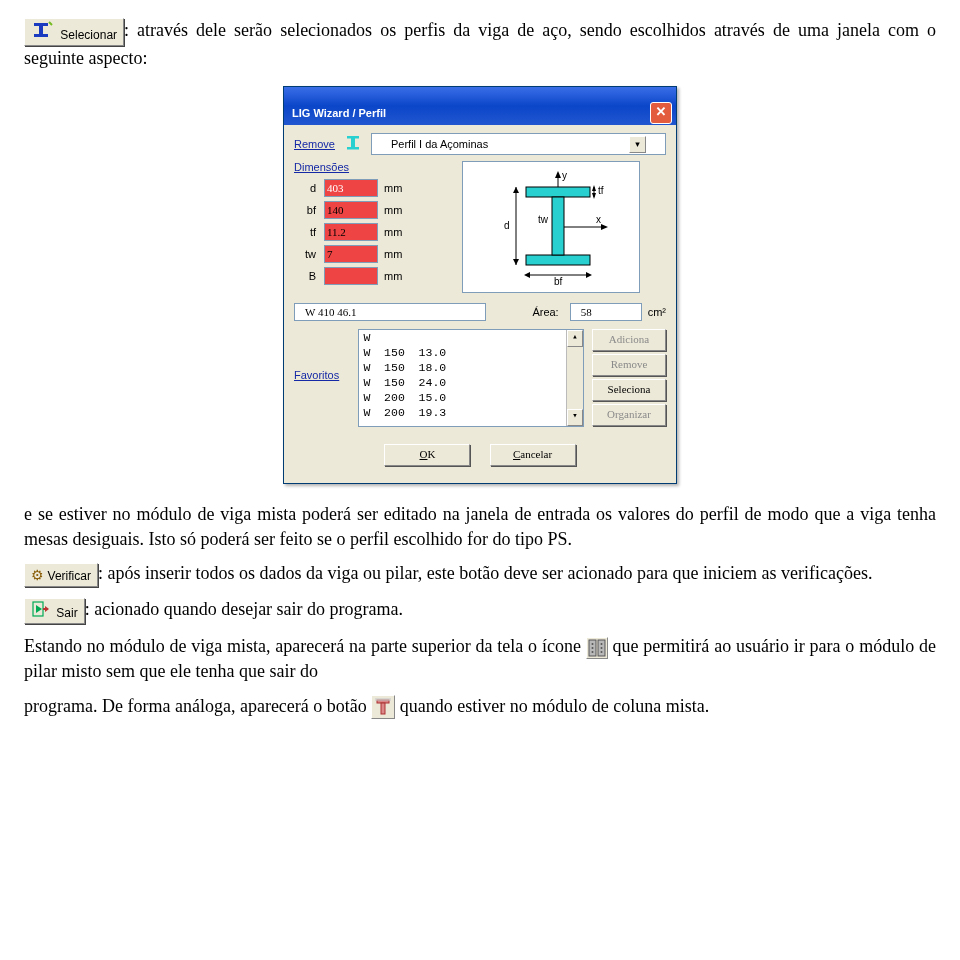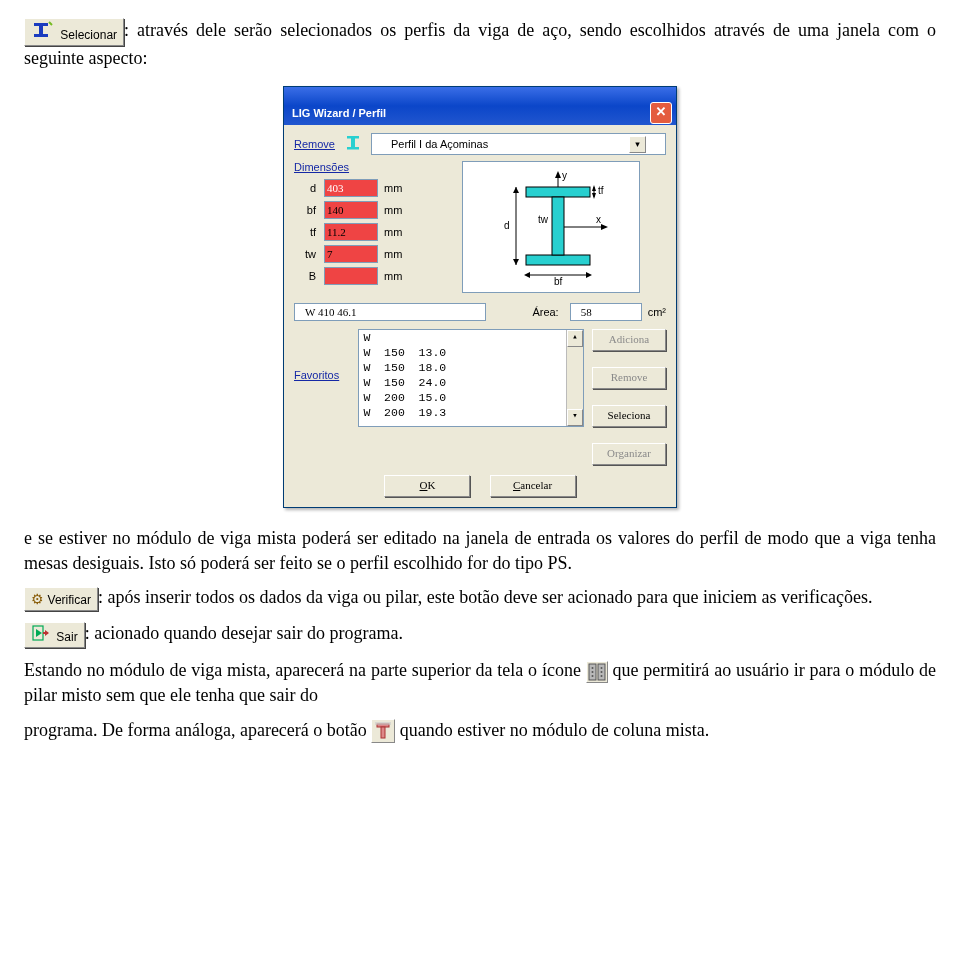--- a/index.html
+++ b/index.html
@@ -98,30 +98,30 @@
   .fav-list .item { padding:0 4px; line-height:15px; white-space:pre; }
   .fav-list .scroll {
     position:absolute; right:0; top:0; bottom:0; width:16px; background:#ece9d8;
     border-left:1px solid #bbb;
   }
   .fav-list .scroll .sbtn {
     height:15px; background:#ece9d8; border:1px solid #888;
     border-top-color:#fff; border-left-color:#fff; text-align:center; font-size:9px; line-height:12px;
   }
   .fav-list .scroll .down { position:absolute; bottom:0; left:0; right:0; }
-  .btn-col { display:flex; flex-direction:column; gap:16px; }
+  .btn-col { display:flex; flex-direction:column; gap:3px; }
   .winbtn {
     width:72px; height:20px; background:#ece9d8;
     border:1px solid #888; border-top-color:#fff; border-left-color:#fff;
     box-shadow:1px 1px 0 #555;
     font:11px Tahoma; text-align:center; line-height:18px;
   }
   .winbtn.disabled { color:#8a8a8a; }
   .okrow { text-align:center; margin-top:10px; }
-  .okrow .winbtn { display:inline-block; width:84px; margin:0 8px; }
+  .okrow .winbtn { display:inline-block; width:84px; margin:7px 8px; }
   .highlight { background:#5b7fc7; color:#fff; }
 </style>
 </head>
 <body>
 
 <p>
   <span class="inline-btn">
     <span>
       <svg width="22" height="18">
         <rect x="3" y="2" width="14" height="3" fill="#1a3bbf"></rect>

